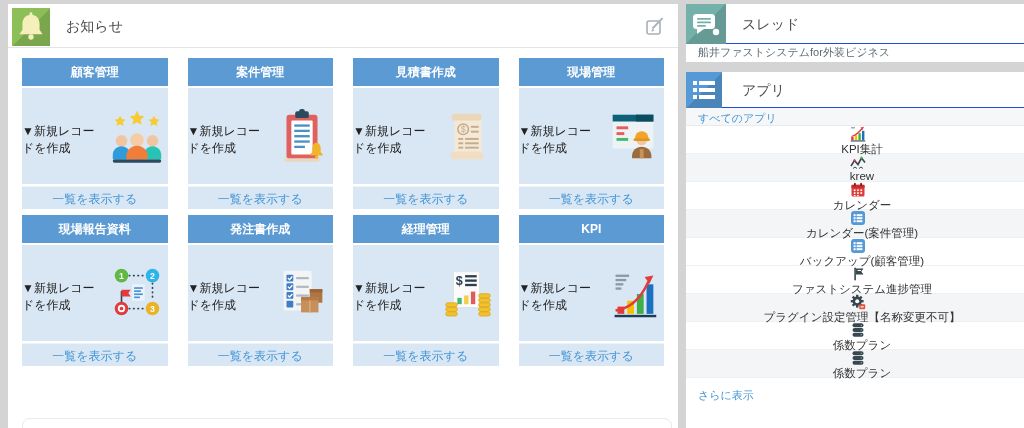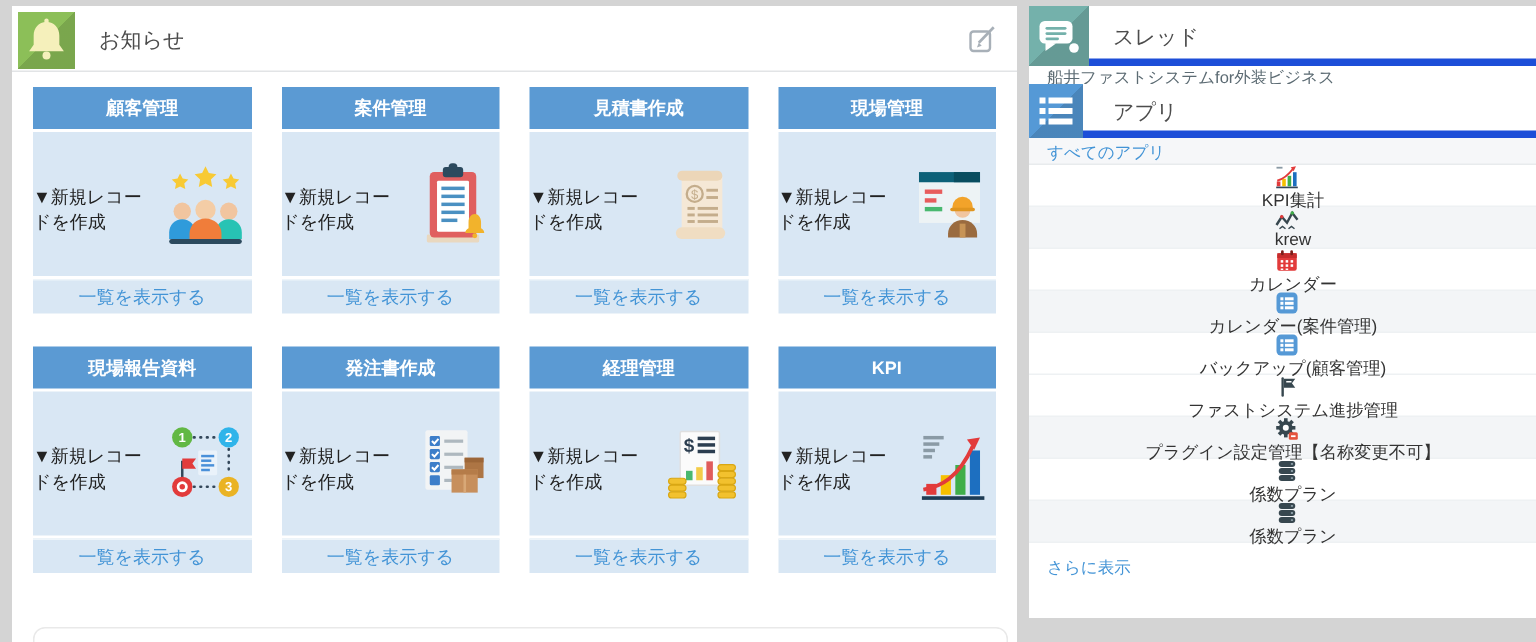--- a/index.html
+++ b/index.html
@@ -16,40 +16,40 @@
   .sq::before { content:""; position:absolute; inset:0;
     background:linear-gradient(135deg,transparent 50%,rgba(0,0,0,.13) 50%); }
   .sq svg { position:relative; display:block; }
   .notice-sq { position:absolute; left:4px; top:4px; width:38px; height:38px; background:var(--notice-green,#8cbf58); }
   .panel-title { position:absolute; left:58px; top:0; line-height:44px; font-size:14px; color:#4c4c4c; }
   .edit-btn { position:absolute; right:12px; top:11px; width:22px; height:22px;
     background:none; border:none; cursor:pointer; }
 
   
   .tiles-wrap { position:absolute; left:14px; top:54px; width:642px; }
-  .tile-grid { display:grid; grid-template-columns:repeat(4,1fr); gap:20px; margin-bottom:22px; }
+  .tile-grid { display:grid; grid-template-columns:repeat(4,1fr); gap:20px; margin-bottom:6px; }
   .tile-head { height:28px; line-height:28px; text-align:center;
     background:var(--accent,#5b9ad3); color:#fff; font-size:12px; font-weight:bold; }
   .tile-body { height:96px; margin-top:2px; background:var(--tile-bg,#d9e7f4);
     display:flex; flex-direction:row; align-items:center; }
   .tile-create { margin-top:8px; font-size:12px; color:#222; }
   .tile-art { margin-top:1px; width:62px; height:62px; }
   .tile-art svg { width:62px; height:62px; display:block; }
   .tile-foot { height:23px; margin-top:2px; background:var(--tile-bg,#d9e7f4);
     text-align:center; line-height:22px; border-top:1px solid #eef5fa; }
   .tile-foot a { font-size:12px; color:var(--link,#4394d6); }
 
   .next-widget-edge { position:absolute; left:14px; top:414px; width:650px; height:30px;
     border:1px solid #e9e9e9; border-radius:8px; }
 
   
   .side-box { position:absolute; left:686px; width:338px; background:#fff; }
   .thread-box { top:4px; height:58px; }
-  .apps-box { top:56px; height:356px; }
-  .side-header { position:relative; border-bottom:5px solid #1d4ed8; }
+  .apps-box { top:72px; height:356px; }
+  .side-header { position:relative; border-bottom:1px solid #1d4ed8; }
   .thread-box .side-header { height:40px; }
   .apps-box .side-header { height:36px; }
   .thread-sq { position:absolute; left:0; top:0; width:40px; height:40px; background:var(--thread-teal,#74b1ab); }
   .apps-sq { position:absolute; left:0; top:0; width:36px; height:36px; background:var(--apps-blue,#5599d6); }
   .side-title { position:absolute; left:56px; top:0; font-size:14px; color:#4c4c4c; }
   .thread-box .side-title { line-height:40px; }
   .apps-box .side-title { line-height:36px; }
   .thread-item { display:block; height:17px; line-height:16px; padding-left:12px;
     font-size:11px; color:#5c6b73; }
   .all-apps-row { height:18px; line-height:17px; padding-left:12px;

